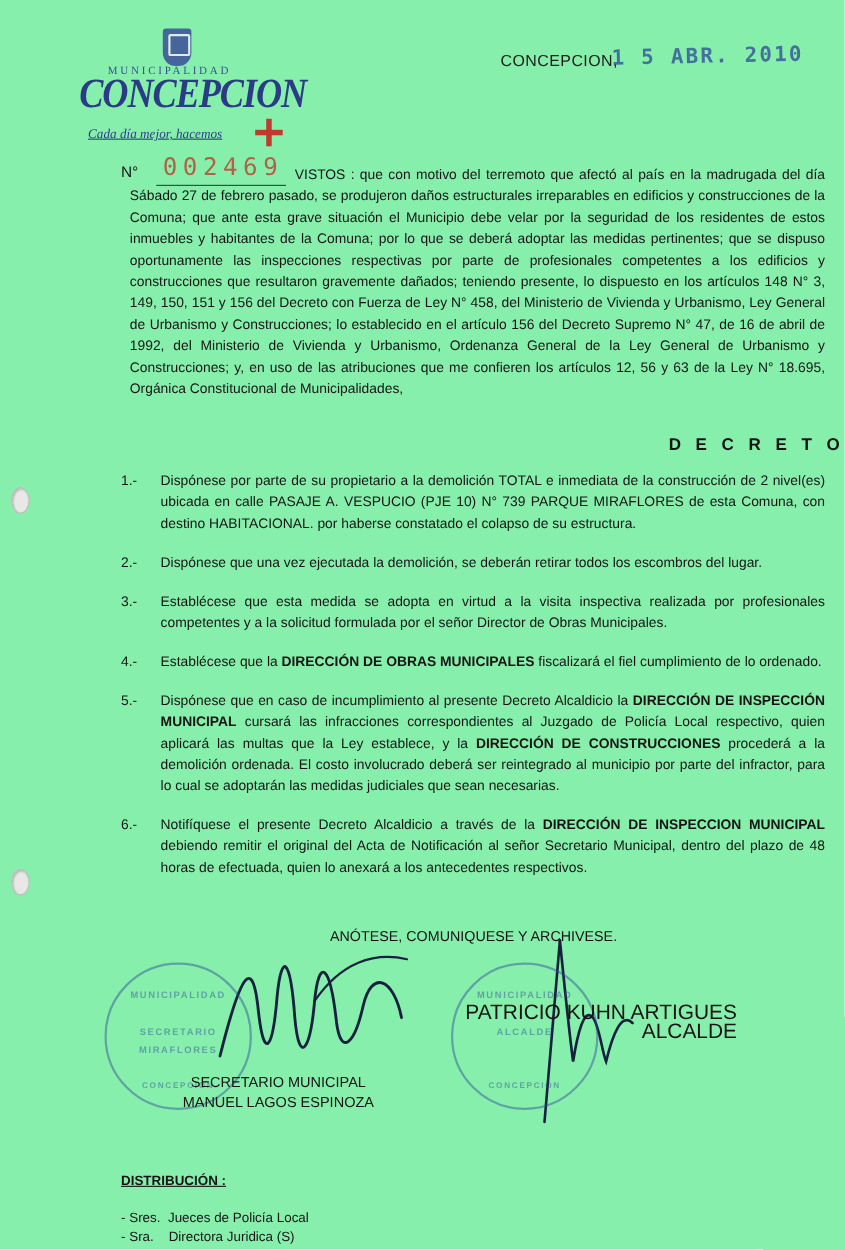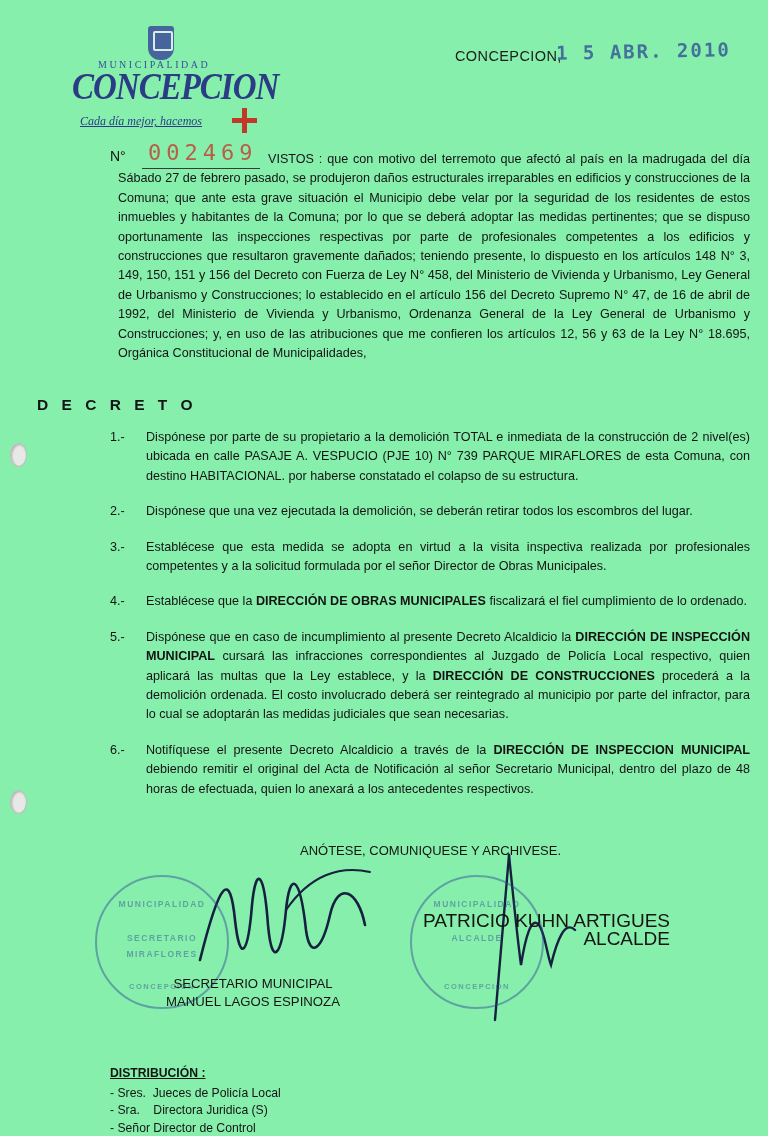--- a/index.html
+++ b/index.html
@@ -170,25 +170,24 @@
     width: 632px;
     font-size: 12.6px;
     line-height: 19.4px;
     text-align: justify;
     text-indent: 150px;
   }
   .decreto-title {
     position: absolute;
     left: 0; right: 0;
     top: 396px;
-    text-align: left;
+    text-align: right;
     font-size: 15.5px;
     font-weight: bold;
     letter-spacing: 4.5px;
-    margin-left: 37px;
   }
 
   .clauses {
     position: absolute;
     left: 110px;
     top: 428px;
     width: 640px;
   }
   .clause {
     position: relative;
@@ -264,21 +263,21 @@
   .dist {
     position: absolute;
     left: 110px;
     top: 1065px;
     font-size: 12.2px;
     line-height: 17.5px;
   }
   .dist .title {
     font-weight: bold;
     text-decoration: underline;
-    margin-bottom: 2px;
+    margin-bottom: 16px;
   }
   .dist ul { list-style: none; margin: 0; padding: 0; }
   .dist li { white-space: pre; }
 </style>
 </head>
 <body>
 
 <div class="page">
 
   <div class="hole h1"></div>

